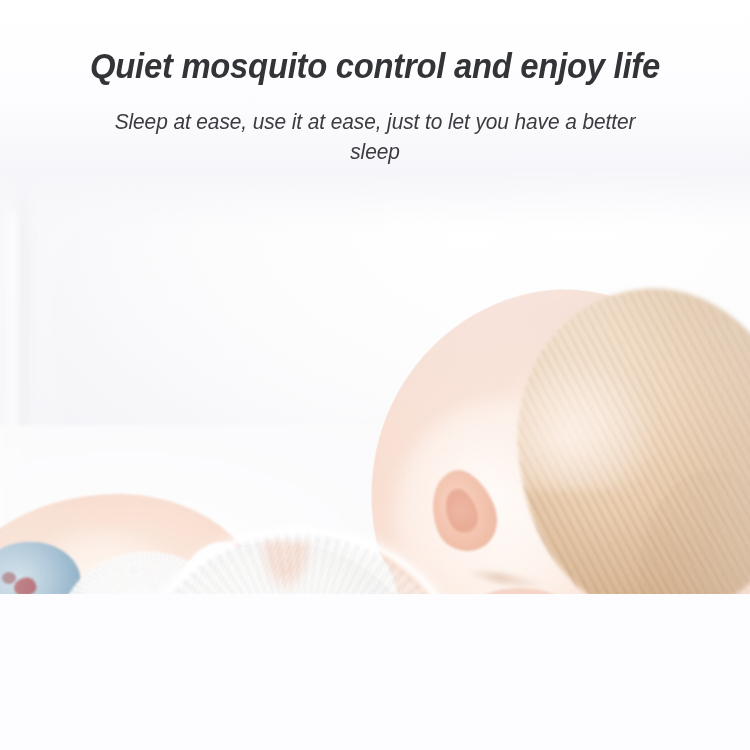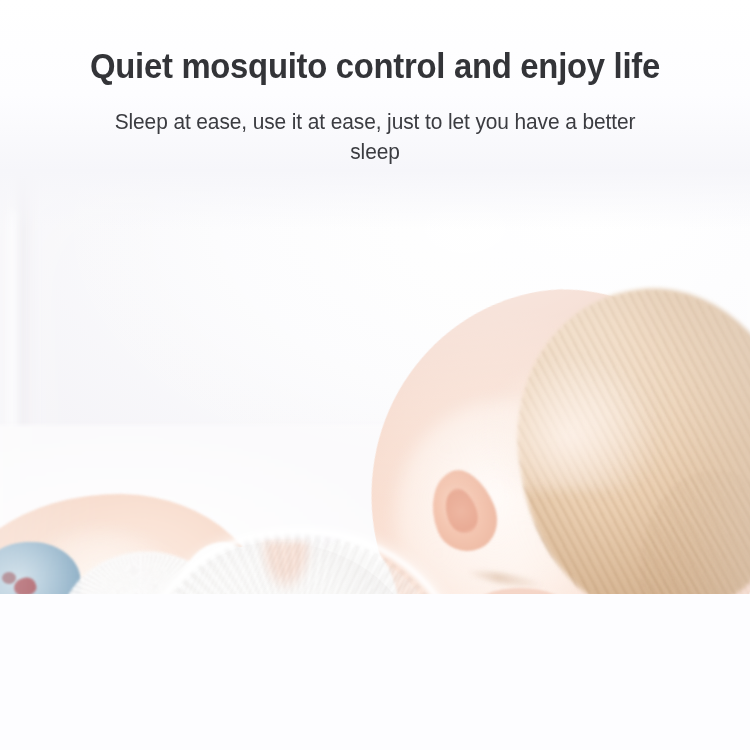--- a/index.html
+++ b/index.html
@@ -3,21 +3,21 @@
 <meta charset="utf-8">
 <style>
   * { margin:0; padding:0; box-sizing:border-box; }
   html,body { width:750px; height:750px; overflow:hidden; }
   body {
     background:#fdfdff;
     font-family:"Liberation Sans", sans-serif;
     -webkit-font-smoothing:antialiased;
   }
 
-  #page { position:relative; width:750px; height:594px; background:#fef9c3; overflow:hidden; }
+  #page { position:relative; width:750px; height:594px; background:#fef9c3; overflow:hidden;font-style:italic; }
 
   
   .header { position:absolute; left:0; top:0; width:750px; height:172px;
             background:linear-gradient(180deg,#ffffff 0%,#fdfdff 55%,#f6f6fa 100%); }
 
   .headline {
     position:absolute; left:0; top:44px; width:750px;
     text-align:center;
     font-family:"Liberation Sans", sans-serif;
     font-weight:700;

